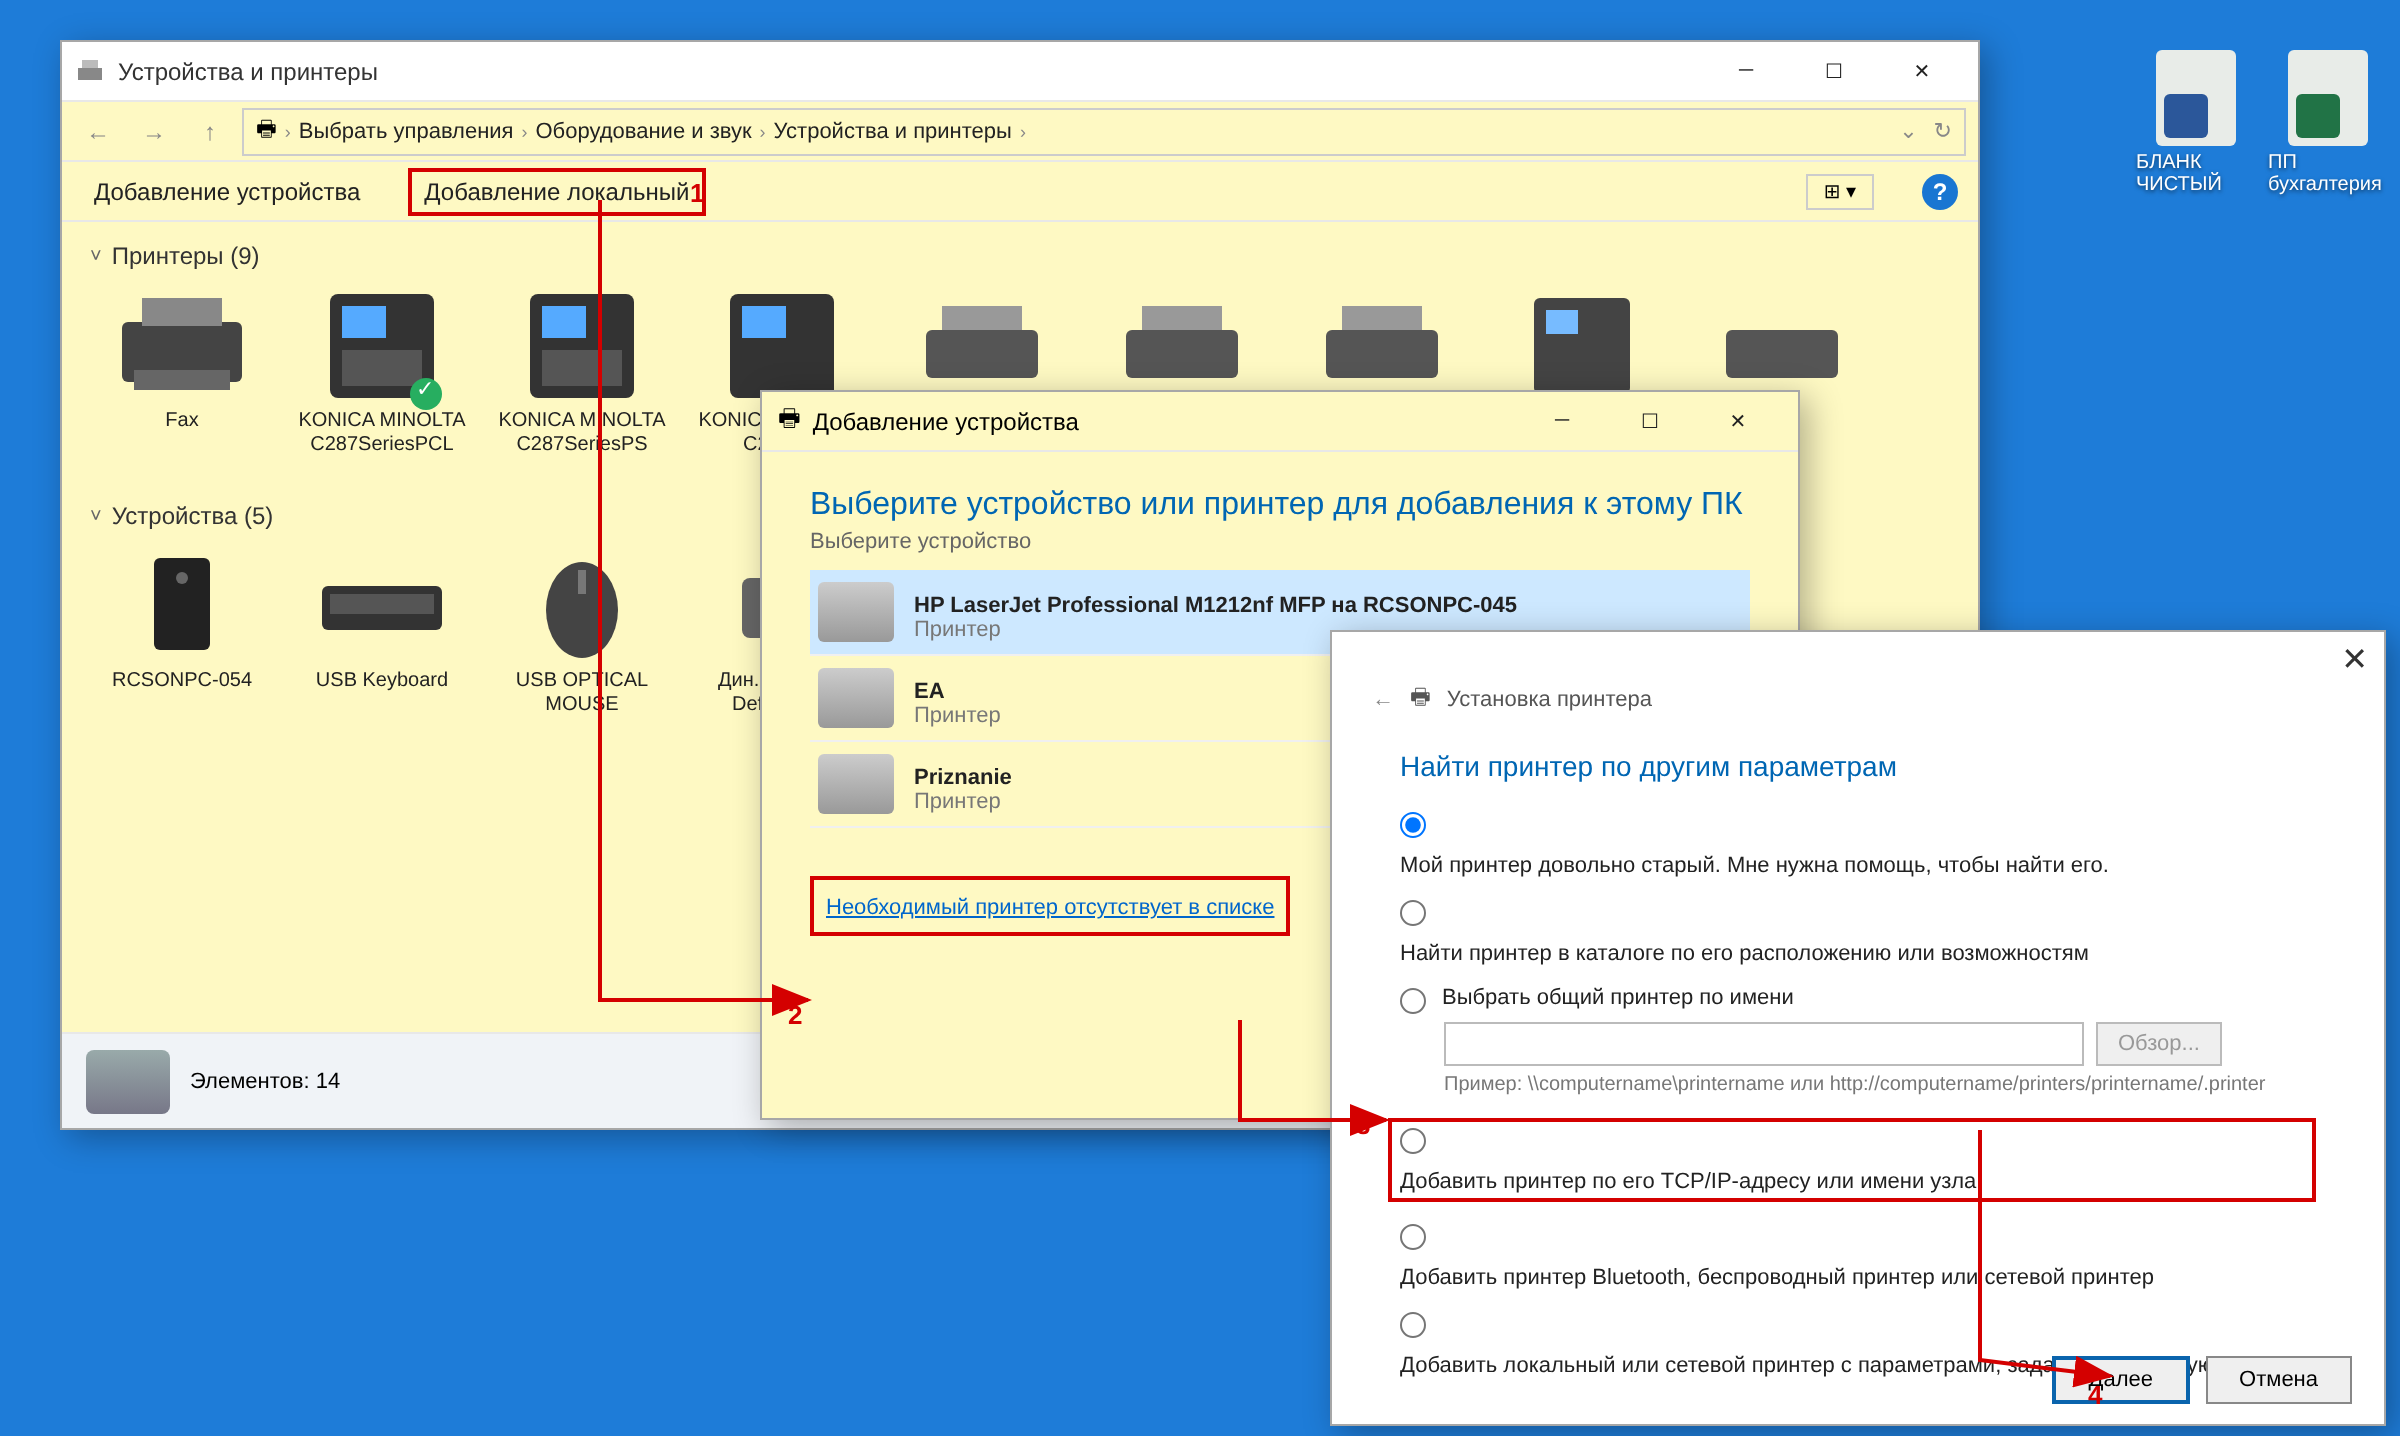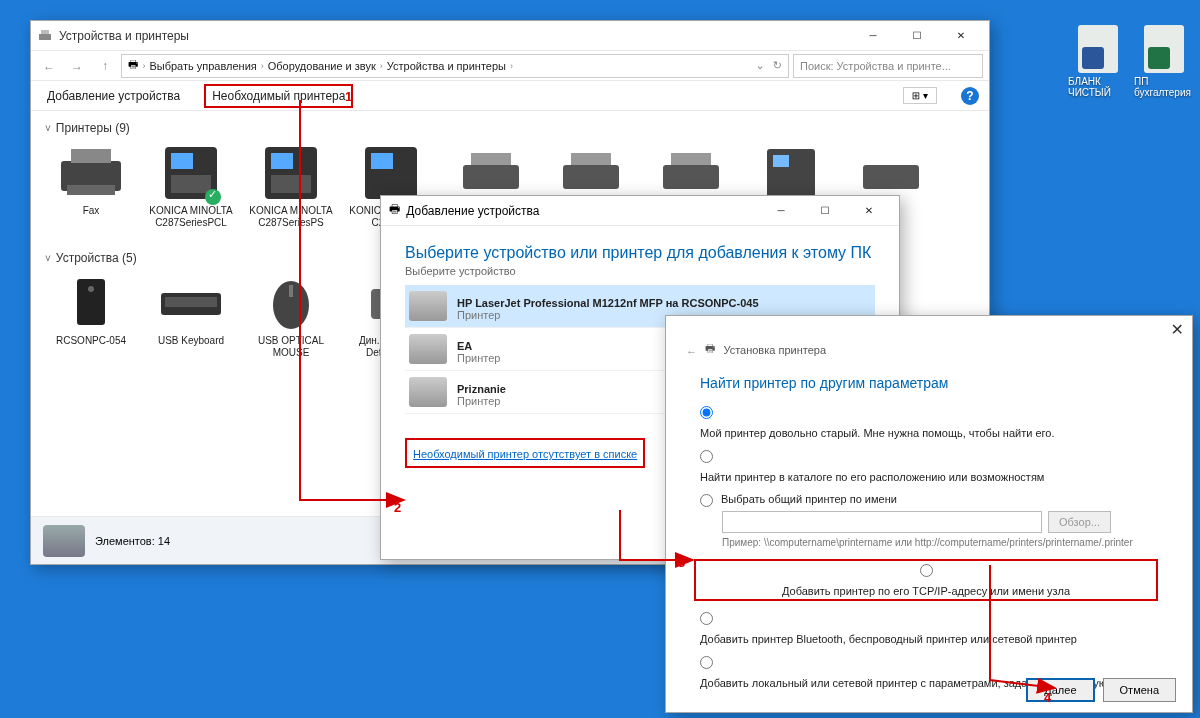--- a/index.html
+++ b/index.html
@@ -6,21 +6,21 @@
 body { background: #1e7cd8; width: 1200px; height: 718px; position: relative; overflow: hidden; }
 
 
 .desktop-icon { position: absolute; width: 60px; text-align: left; color: #fff; font-size: 10px; text-shadow: 0 1px 2px rgba(0,0,0,.6); }
 .desktop-icon .glyph { width: 40px; height: 48px; margin: 0 auto 3px; background: #e8ece8; border-radius: 3px; position: relative; }
 .desktop-icon .glyph::before { content: ""; position: absolute; bottom: 4px; left: 4px; width: 22px; height: 22px; border-radius: 3px; }
 .di-word .glyph::before { background: #2b579a; }
 .di-excel .glyph::before { background: #217346; }
 
 
-.win { position: absolute; background: #ffffff; border: 1px solid #a7a7a7; box-shadow: 4px 4px 16px rgba(0,0,0,.3); }
+.win { position: absolute; background: #fef9c3; border: 1px solid #a7a7a7; box-shadow: 4px 4px 16px rgba(0,0,0,.3); }
 .win-main { left: 30px; top: 20px; width: 960px; height: 545px; }
 .titlebar { height: 30px; display: flex; align-items: center; padding: 0 6px; font-size: 12px; color: #333; background: #fff; border-bottom: 1px solid #e8e8e8; }
 .titlebar .icon { width: 16px; height: 16px; margin-right: 6px; }
 .titlebar .spacer { flex: 1; }
 .winbtn { width: 44px; height: 28px; display: flex; align-items: center; justify-content: center; font-size: 10px; color: #222; }
 
 .addrbar { height: 30px; display: flex; align-items: center; padding: 0 6px; gap: 4px; border-bottom: 1px solid #e8e8e8; }
 .navbtn { width: 24px; height: 24px; display: flex; align-items: center; justify-content: center; color: #888; font-size: 12px; }
 .breadcrumb { flex: 1; height: 24px; border: 1px solid #ccc; display: flex; align-items: center; padding: 0 6px; font-size: 11px; gap: 4px; }
 .crumb { color: #222; }
@@ -70,21 +70,21 @@
 .wiz-top .back { color: #888; }
 .wiz-h { font-size: 14px; color: #0066b3; padding: 8px 34px 14px; }
 .opts { padding: 0 34px; }
 .opt { display: flex; align-items: flex-start; gap: 8px; font-size: 11px; color: #222; margin-bottom: 10px; flex-direction: column; }
 .opt input[type=radio] { margin-top: 1px; }
 .opt-indent { margin-left: 22px; }
 .opt .field { display: flex; gap: 6px; margin-top: 4px; }
 .opt .field input[type=text] { width: 320px; height: 22px; border: 1px solid #bbb; font-size: 11px; padding: 0 4px; }
 .opt .field button { height: 22px; padding: 0 10px; font-size: 11px; border: 1px solid #bbb; background: #efefef; color: #999; }
 .opt .example { font-size: 10px; color: #777; margin-top: 3px; line-height: 1.3; }
-.opt.hl { border: 2px solid #d40000; padding: 2px 18px; margin-left: -6px; align-items: center; }
+.opt.hl { border: 2px solid #d40000; padding: 2px 4px; margin-left: -6px; }
 .wiz-btns { position: absolute; bottom: 10px; right: 16px; display: flex; gap: 8px; }
 .wiz-btns button { height: 24px; padding: 0 16px; font-size: 11px; border: 1px solid #888; background: #efefef; }
 .wiz-btns button.primary { border: 2px solid #0a64ad; }
 
 
 .ann-num { position: absolute; color: #d40000; font-size: 13px; font-weight: 600; }
 svg.arrow { position: absolute; pointer-events: none; }
 </style>
 </head>
 <body>
@@ -122,27 +122,24 @@
       <span class="crumb">Выбрать управления</span>
       <span class="crumb-sep">›</span>
       <span class="crumb">Оборудование и звук</span>
       <span class="crumb-sep">›</span>
       <span class="crumb">Устройства и принтеры</span>
       <span class="crumb-sep">›</span>
       <span class="spacer" style="flex:1"></span>
       <span style="color:#888">⌄</span>
       <span style="color:#888;margin-left:4px">↻</span>
     </div>
-    <div class="searchbox">
-      <span>Поиск: Устройства и принте...</span>
-    </div>
   </div>
   <div class="toolbar">
     <div class="tbtn">Добавление устройства</div>
-    <div class="tbtn hl">Необходимый принтера</div>
+    <div class="tbtn hl">Добавление локальный</div>
     <span class="tb-spacer"></span>
     <div class="viewbtn">⊞ ▾</div>
     <div class="helpbtn">?</div>
   </div>
 
   <div class="content">
     <div class="section-hdr">Принтеры (9)</div>
     <div class="grid">
       <div class="item">
         <div class="thumb"><svg viewBox="0 0 76 62">

